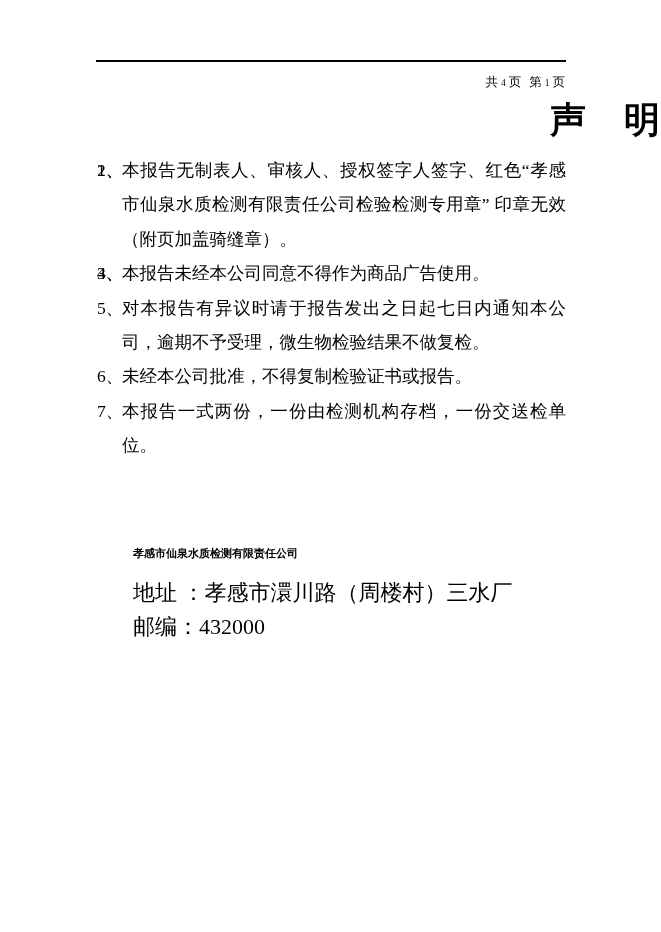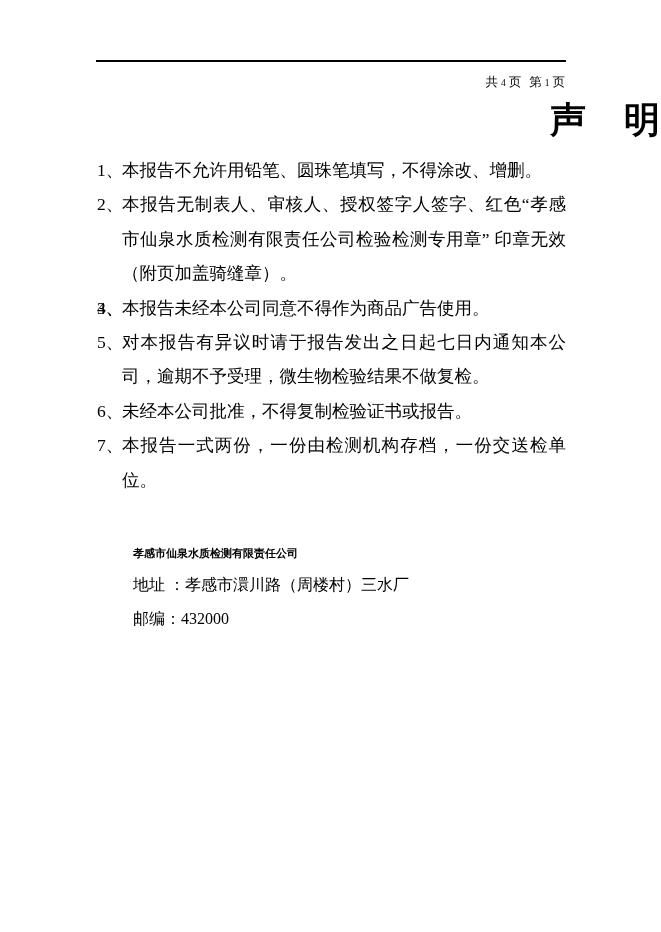--- a/index.html
+++ b/index.html
@@ -87,22 +87,22 @@
     top: 540px;
     left: 133px;
   }
   .company-name {
     font-family: Liberation Serif, serif;
     font-weight: bold;
     font-size: 11px;
     line-height: 26px;
   }
   .contacts {
-    margin-top: 2px;
-    font-size: 16px;
+    margin-top: 10px;
+    font-size: 22px;
     line-height: 34.4px;
   }
   .contact-line {
     white-space: nowrap;
   }
 </style>
 </head>
 <body>
 
 <div class="page">
@@ -110,21 +110,20 @@
   <div class="page-header-text">
     <span>共</span><span class="h-num">4</span><span>页</span><span class="h-sep"></span><span>第</span><span class="h-num">1</span><span>页</span>
   </div>
   <hr class="header-rule">
 
   <h1 class="title">声　明</h1>
 
   <ol class="statements">
     <li class="stmt">
       <span class="stmt-num">1、</span>
-      <span class="stmt-text">本报告不允许用铅笔、圆珠笔填写，不得涂改、增删。</span>
     </li>
     <li class="stmt">
       <span class="stmt-num">2、</span>
       <span class="stmt-text">本报告无制表人、审核人、授权签字人签字、红色“孝感市仙泉水质检测有限责任公司检验检测专用章” 印章无效（附页加盖骑缝章）。</span>
     </li>
     <li class="stmt">
       <span class="stmt-num">3、</span>
     </li>
     <li class="stmt">
       <span class="stmt-num">4、</span>

